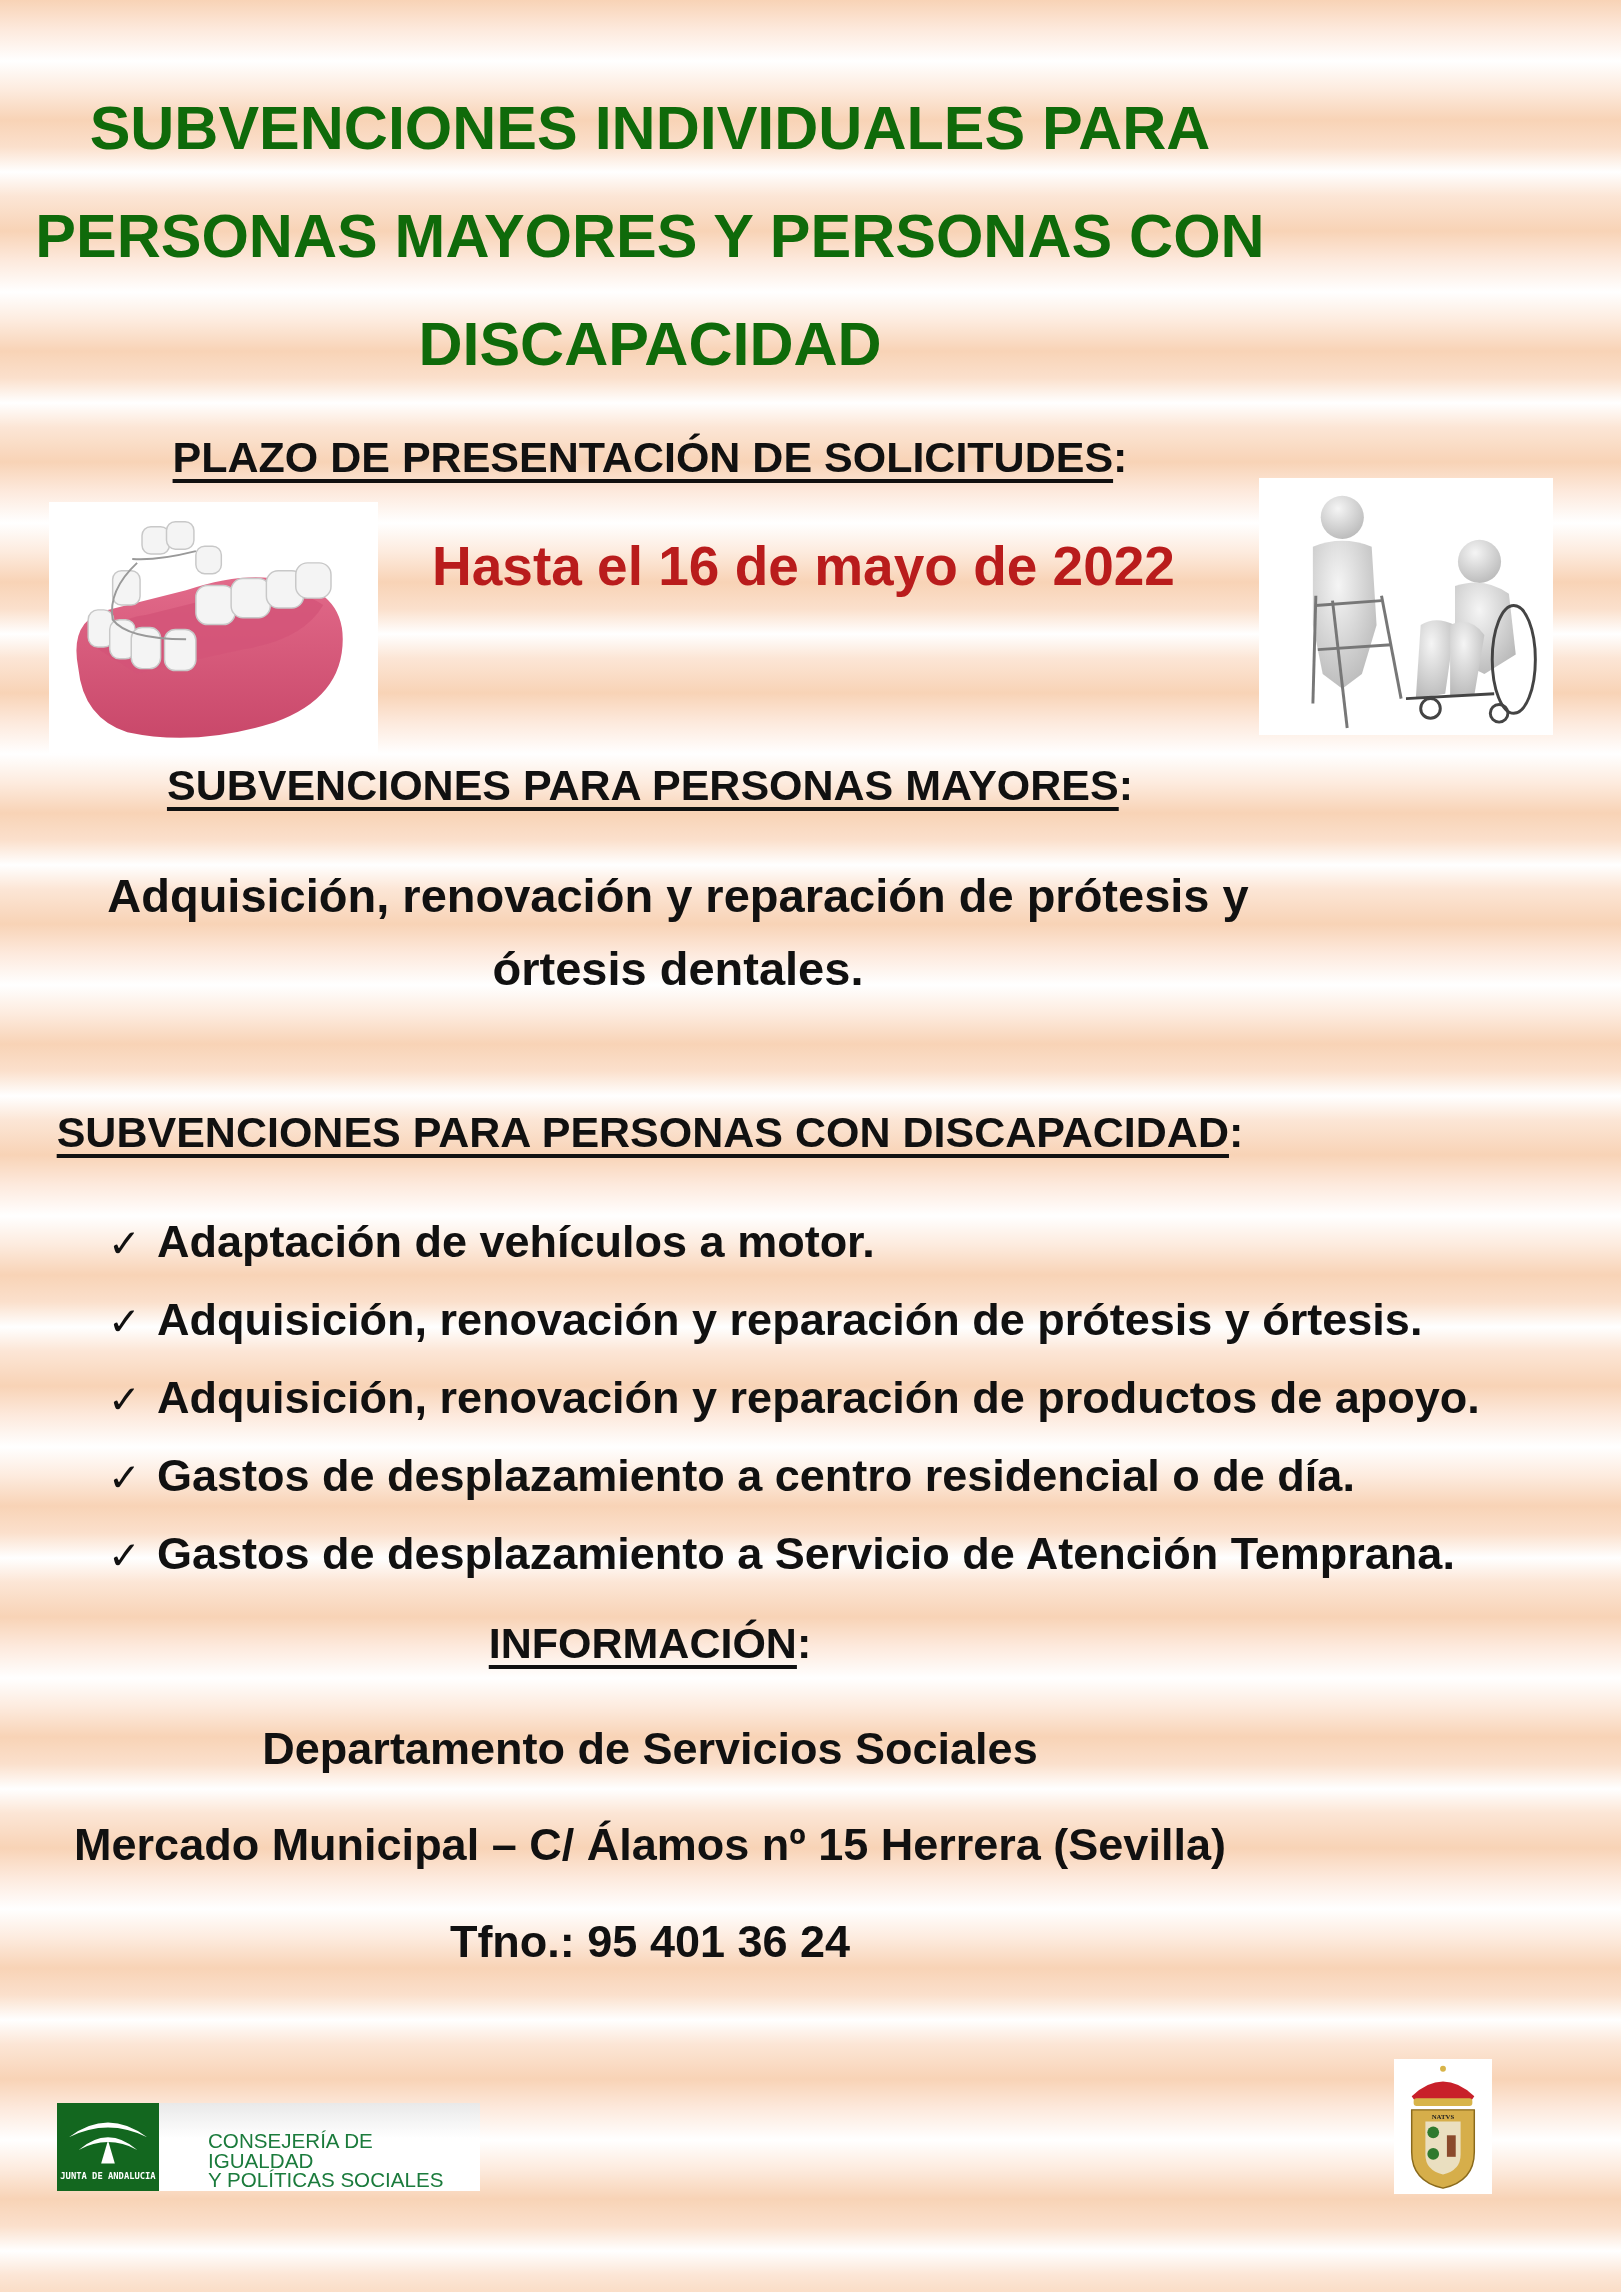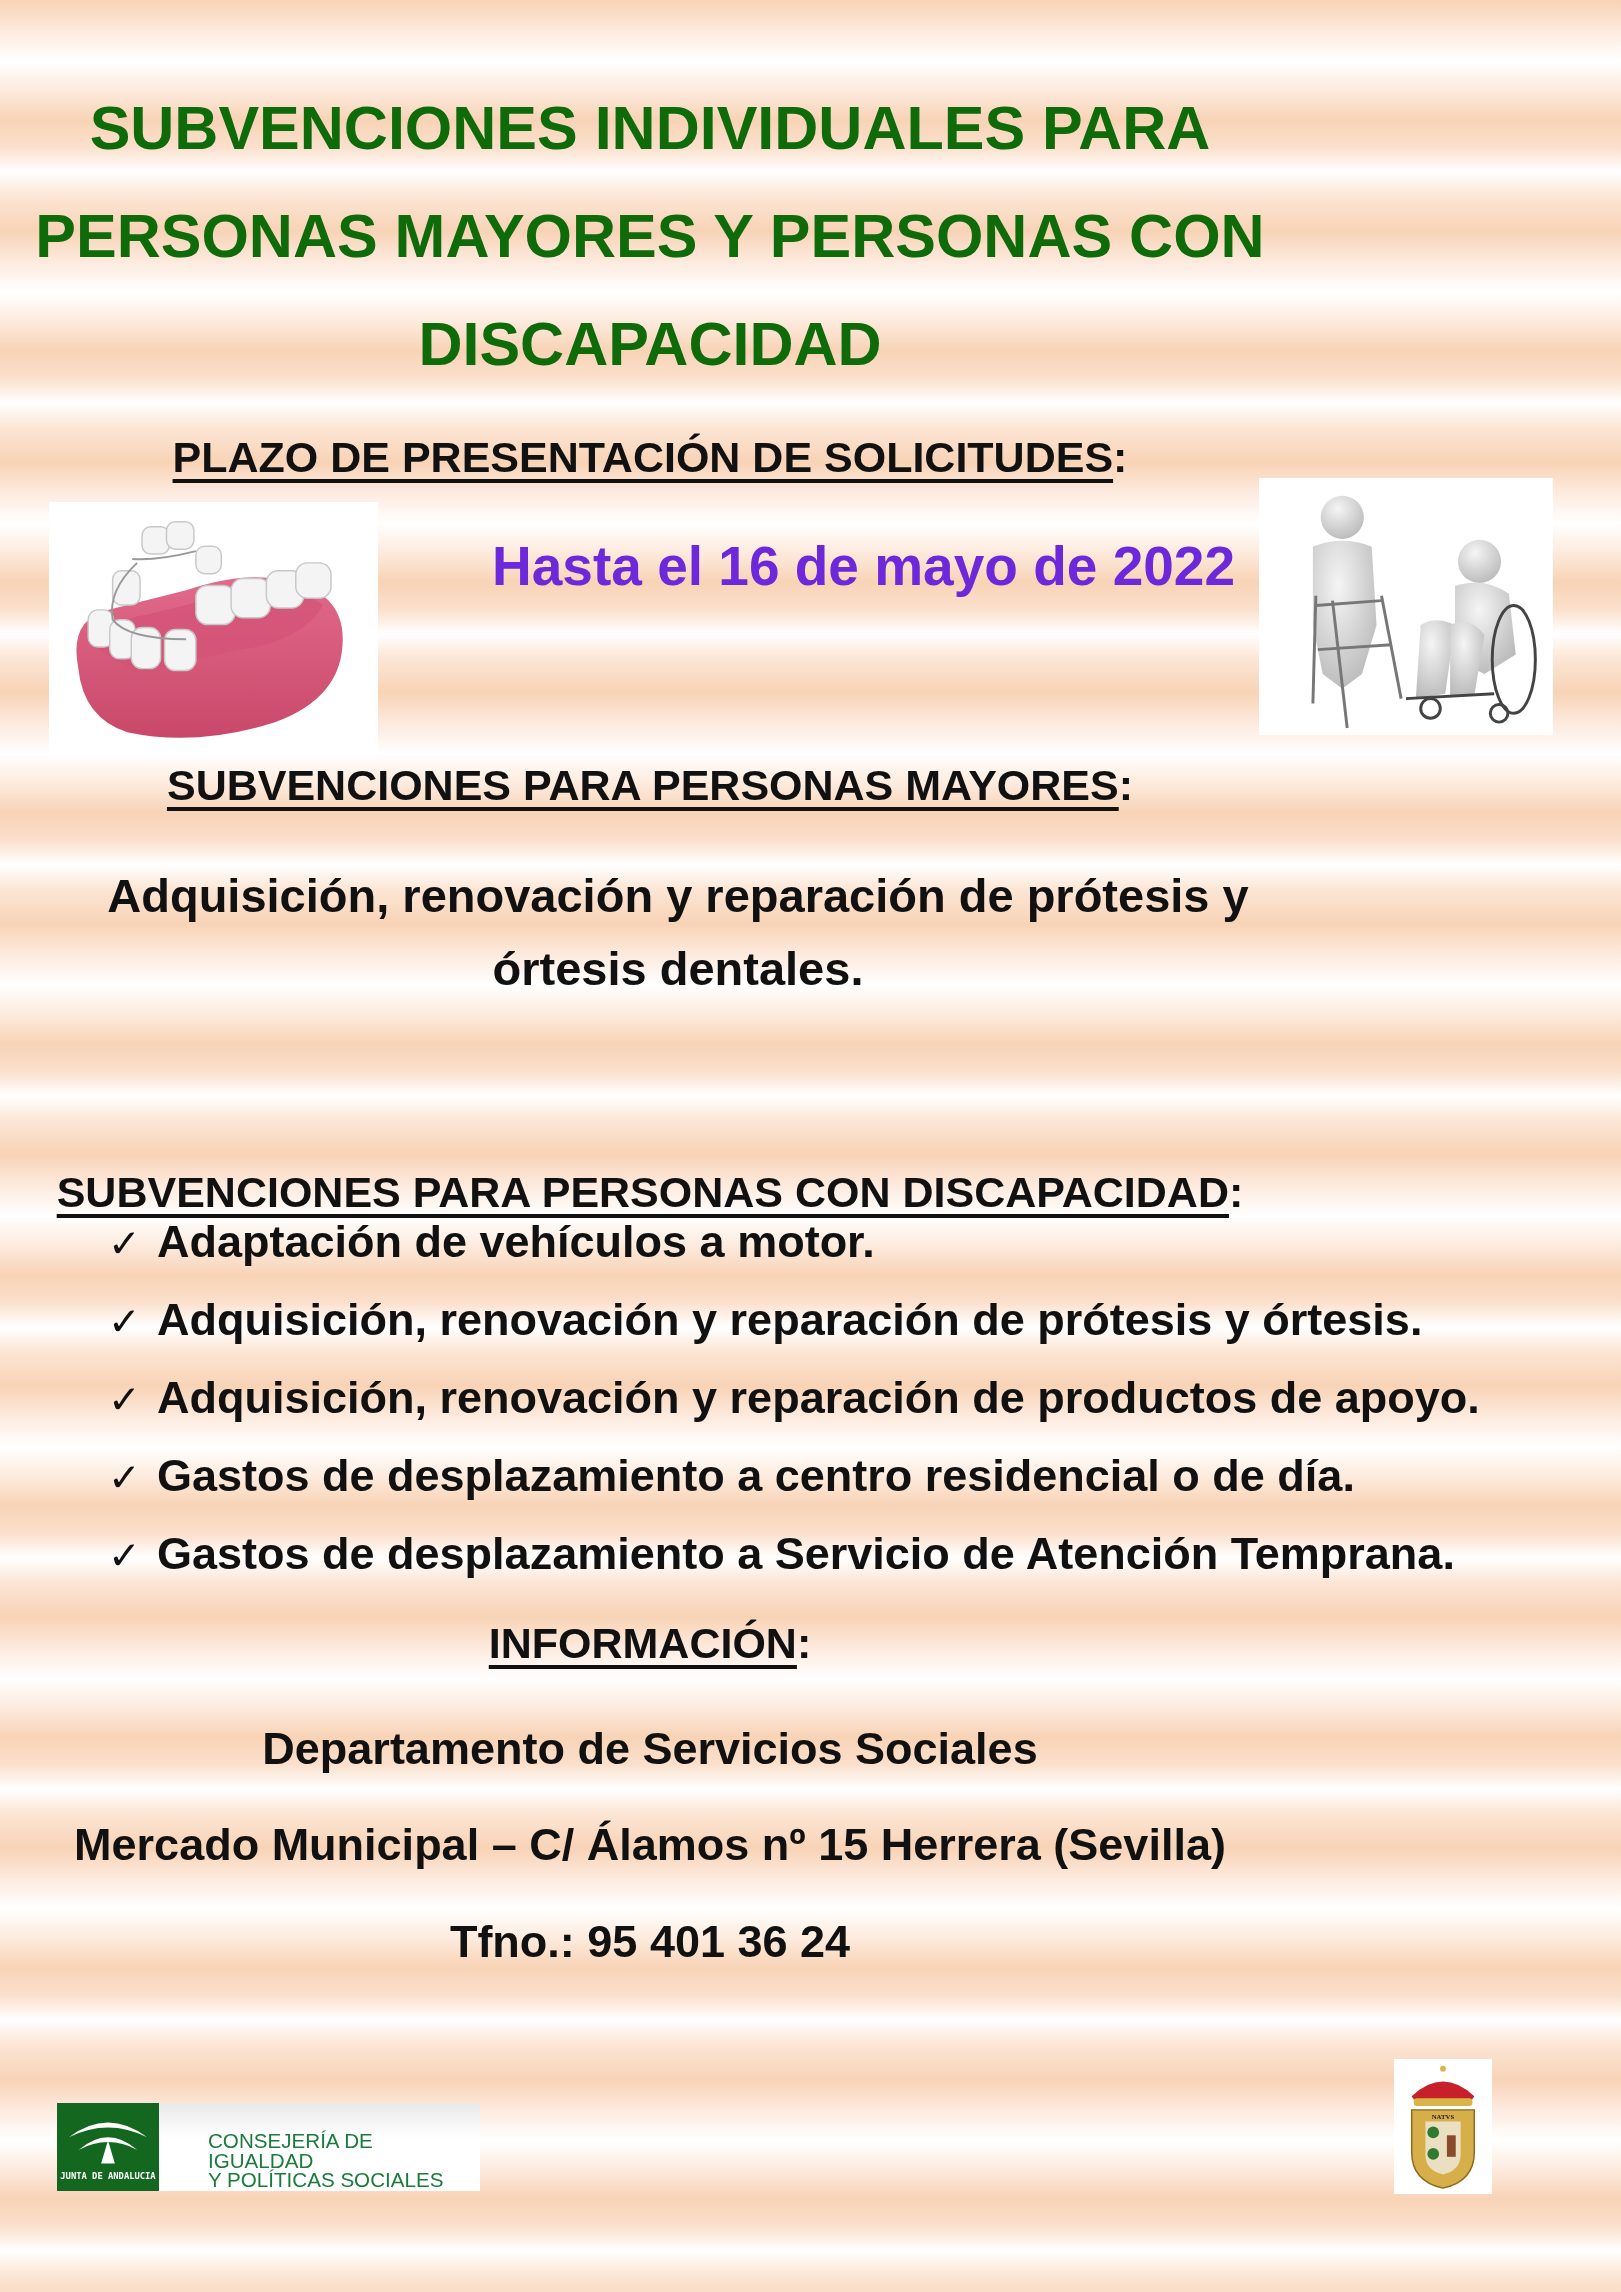--- a/index.html
+++ b/index.html
@@ -35,25 +35,25 @@
   }
   .title div { white-space: nowrap; }
 
   .heading {
     font-size: 43px;
     color: #111;
   }
   .heading .u { text-decoration: underline; text-decoration-thickness: 3.9px; text-underline-offset: 6.9px; }
 
   .deadline {
-    color: #6d28d9;
+    color: #b91c1c;
     font-size: 55px;
     left: 372px;
     width: 863px;
-    text-align: right;
+    text-align: center;
     top: 534px;
   }
 
   .img-box {
     background: #ffffff;
     overflow: hidden;
   }
 
   .body-text { font-size: 47px; line-height: 73px; padding-left: 28px; }
 
@@ -167,21 +167,21 @@
 
 <div class="abs center heading" style="top:761px;">
   <span class="u">SUBVENCIONES PARA PERSONAS MAYORES</span><span>:</span>
 </div>
 
 <div class="abs center body-text" style="top:859px;">
   <div>Adquisición, renovación y reparación de prótesis y</div>
   <div>órtesis dentales.</div>
 </div>
 
-<div class="abs center heading" style="top:1168px;">
+<div class="abs center heading" style="top:1108px;">
   <span class="u">SUBVENCIONES PARA PERSONAS CON DISCAPACIDAD</span><span>:</span>
 </div>
 
 <div class="abs checklist">
   <div class="check-item">
     <span class="check-icon">✓</span>
     <span>Adaptación de vehículos a motor.</span>
   </div>
   <div class="check-item">
     <span class="check-icon">✓</span>

